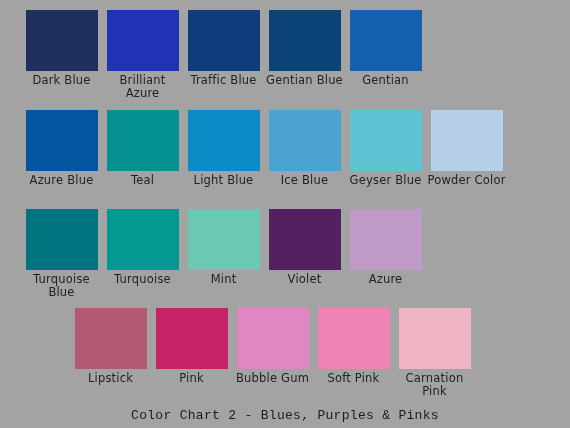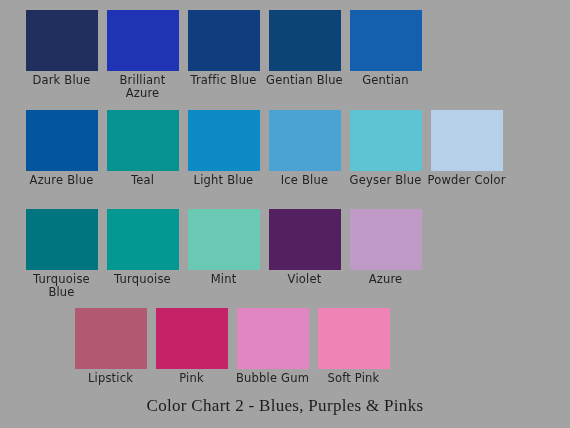--- a/index.html
+++ b/index.html
@@ -48,26 +48,26 @@
     word-wrap: break-word;
   }
   
   #row-1 { top: 10px;  left: 21px; }
   #row-2 { top: 110px; left: 21px; }
   #row-3 { top: 209px; left: 21px; }
   #row-4 { top: 308px; left: 70px; }
 
   #chart-title {
     position: absolute;
-    top: 396px;
+    top: 408px;
     left: 0;
     width: 570px;
     text-align: center;
-    font-family: Liberation Serif, serif;
-    font-size: 17px;
+    font-family: Liberation Mono, monospace;
+    font-size: 13px;
     color: #1c1c1c;
     letter-spacing: 0.3px;
   }
 </style>
 </head>
 <body>
 
 <div id="chart-root">
 
   <div class="swatch-row" id="row-1">
@@ -153,17 +153,21 @@
       <div class="swatch-label">Pink</div>
     </div>
     <div class="swatch-cell">
       <div class="swatch-box" style="background-color: rgb(225, 134, 194);"></div>
       <div class="swatch-label">Bubble Gum</div>
     </div>
     <div class="swatch-cell">
       <div class="swatch-box" style="background-color: rgb(239, 131, 182);"></div>
       <div class="swatch-label">Soft Pink</div>
     </div>
+    <div class="swatch-cell">
+      <div class="swatch-box" style="background-color: rgb(238, 180, 194);"></div>
+      <div class="swatch-label">Carnation Pink</div>
+    </div>
   </div>
 
   <div id="chart-title">Color Chart 2 - Blues, Purples &amp; Pinks</div>
 
 </div>
 
 </body></html>

